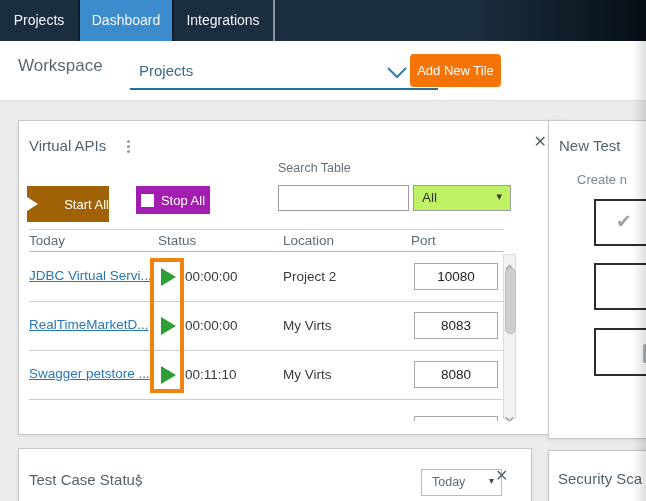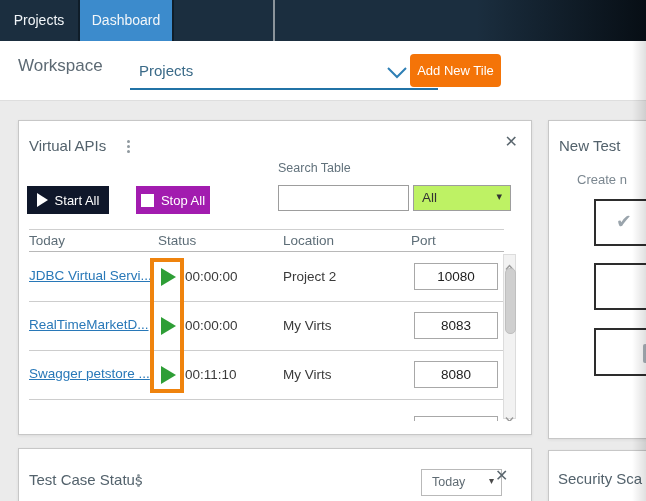--- a/index.html
+++ b/index.html
@@ -29,21 +29,21 @@
                   border-radius:4px; color:#fff; font-size:13px; text-align:center; line-height:33px; cursor:pointer; }
 
   
   #content-bg { position:absolute; left:0; top:100px; width:646px; height:401px;
                 background:#ebebeb; border-top:1px solid #dedede; }
   .right-shade { position:absolute; right:0; top:41px; width:14px; height:460px; pointer-events:none; z-index:60;
                  background:linear-gradient(to right, rgba(0,0,0,0), rgba(0,0,0,0.12)); }
 
   
   .tile { position:absolute; background:#fff; border:1px solid #c7c7c7; box-shadow:0 1px 3px rgba(0,0,0,.07); }
-  #tile-virtual-apis { left:18px; top:120px; width:512px; height:313px; }
+  #tile-virtual-apis { left:18px; top:120px; width:512px; height:313px;padding-left:29px; }
   #tile-new-test     { left:548px; top:120px; width:200px; height:317px; }
   #tile-test-case    { left:18px; top:448px; width:512px; height:90px; }
   #tile-security     { left:548px; top:450px; width:160px; height:90px; }
 
   .tile-title { position:absolute; left:10px; top:16px; font-size:15px; color:#53626c; }
   .kebab { position:absolute; width:4px; cursor:pointer; }
   .kebab i { display:block; width:3px; height:3px; border-radius:50%; background:#8f999f; margin-bottom:2px; }
   .tile-close { position:absolute; font-size:16px; color:#5a666e; cursor:pointer; line-height:16px; }
 
   
@@ -53,21 +53,21 @@
   #va-search-input { position:absolute; left:259px; top:64px; width:131px; height:26px;
                      border:1px solid #9d9d9d; box-sizing:border-box; font-size:13px; padding:0 6px;
                      font-family:inherit; }
   #va-filter { position:absolute; left:394px; top:64px; width:98px; height:26px;
                border:1px solid #9d9d9d; box-sizing:border-box; cursor:pointer; background:#bef264; }
   #va-filter .f-text { position:absolute; left:8px; top:4px; font-size:13.5px; color:#333; }
   #va-filter .f-caret { position:absolute; right:8px; top:4px; font-size:11px; color:#333; }
 
   .btn { display:flex; align-items:center; justify-content:center; gap:7px; color:#fff;
          font-size:13px; cursor:pointer; position:absolute; }
-  #btn-start { left:8px; top:65px; width:82px; height:28px; background:#0f172a; }
+  #btn-start { left:8px; top:65px; width:82px; height:36px; background:#a16207;justify-content:space-between; }
   #btn-stop  { left:117px; top:65px; width:74px; height:28px; background:#a21caf; }
   .play-white { width:0; height:0; border-left:11px solid #fff; border-top:7px solid transparent; border-bottom:7px solid transparent; }
   .stop-white { width:13px; height:13px; background:#fff; }
 
   #va-table { position:absolute; left:10px; top:108px; width:488px; height:192px; overflow:hidden; }
   #va-header { position:absolute; left:0; top:0; width:475px; height:23px; box-sizing:border-box;
                border-top:1px solid #cfcfcf; border-bottom:1px solid #b8b8b8; }
   #va-header span { position:absolute; top:3px; font-size:13.5px; color:#5d6d77; }
   .col-name { left:0; } .col-status { left:129px; } .col-location { left:254px; } .col-port { left:382px; }
 
@@ -113,20 +113,21 @@
   #sec-title { top:19px; left:9px; white-space:nowrap; }
 </style>
 </head>
 <body>
 
 <div id="screen">
 
   <div id="nav">
     <div class="tab" id="tab-projects">Projects</div>
     <div class="tab" id="tab-dashboard">Dashboard</div>
+    <div class="tab" id="tab-integrations">Integrations</div>
     <div class="nav-sep-dark" style="left:78px"></div>
     <div class="nav-sep-dark" style="left:172px"></div>
     <div class="nav-sep-light"></div>
     <div class="nav-shade"></div>
   </div>
 
   <div id="workspace-row">
     <span id="workspace-label">Workspace</span>
     <div id="workspace-select">
       <span class="sel-text">Projects</span>

